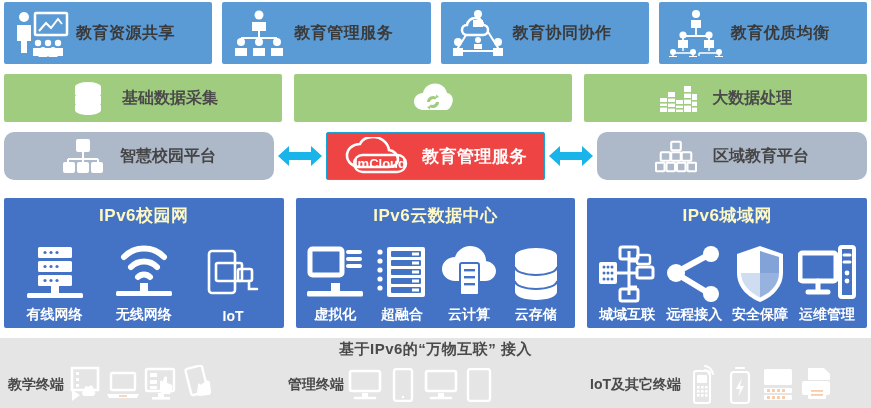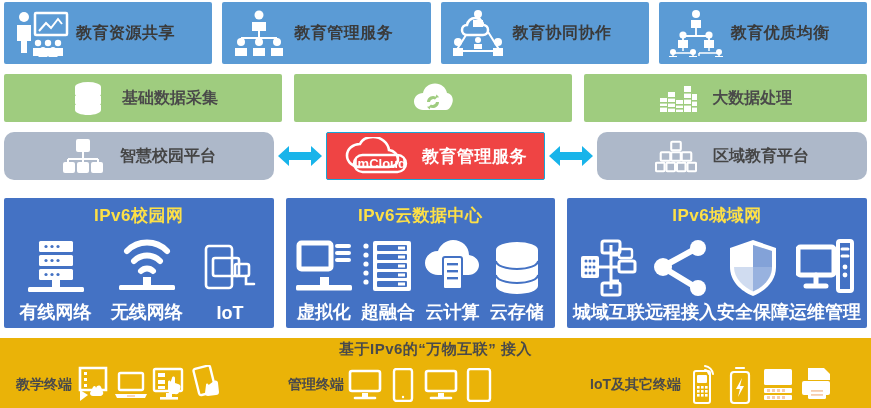--- a/index.html
+++ b/index.html
@@ -57,46 +57,46 @@
   .cloud-label{ color:#ffffff; font-size:17px; font-weight:bold; white-space:nowrap; letter-spacing:.5px; }
 
   
   .row-nets{ top:198px; height:130px; padding:0 4px; gap:12px; }
   .net-panel{
     flex:1; background:#4472c4; border-radius:2px;
     display:flex; flex-direction:column; align-items:center;
     padding-top:6px; height:130px;
   }
   .net-title{
-    color:#fde047; font-size:17px; font-weight:bold; letter-spacing:.5px;
+    color:#fef9c3; font-size:17px; font-weight:bold; letter-spacing:.5px;
     margin-bottom:2px; white-space:nowrap;
   }
   .net-items{ display:flex; width:100%; justify-content:space-around; align-items:flex-end; flex:1; padding:0 6px 4px; }
   .net-item{ display:flex; flex-direction:column; align-items:center; justify-content:flex-end; gap:1px; }
   .net-ico{ height:62px; display:flex; align-items:center; justify-content:center; }
-  .net-label{ color:#ffffff; font-size:18px; font-weight:bold; white-space:nowrap; }
+  .net-label{ color:#ffffff; font-size:14px; font-weight:bold; white-space:nowrap; }
 
   
   .band-term{
     position:absolute; left:0; top:338px; width:871px; height:70px;
-    background:#eab308;
+    background:#e5e5e5;
   }
   .band-caption{
     position:absolute; top:2px; left:0; width:871px; text-align:center;
     color:#4a4a4a; font-size:15px; font-weight:bold; letter-spacing:.5px;
   }
   .term-groups{
     position:absolute; top:24px; left:0; width:871px; height:46px;
     display:flex; align-items:center;
   }
   .term-group{ display:flex; align-items:center; gap:4px; }
   .term-label{ color:#4a4a4a; font-size:14px; font-weight:bold; white-space:nowrap; }
   .term-icons{ display:flex; align-items:center; gap:4px; }
   .term-ico{ width:34px; height:42px; display:flex; align-items:center; justify-content:center; }
-  .g1{ position:absolute; left:16px; }
+  .g1{ position:absolute; left:8px; }
   .g2{ position:absolute; left:288px; }
   .g3{ position:absolute; left:590px; }
 
   svg{ display:block; }
 </style>
 </head>
 <body>
 
 <div class="stage">
 

